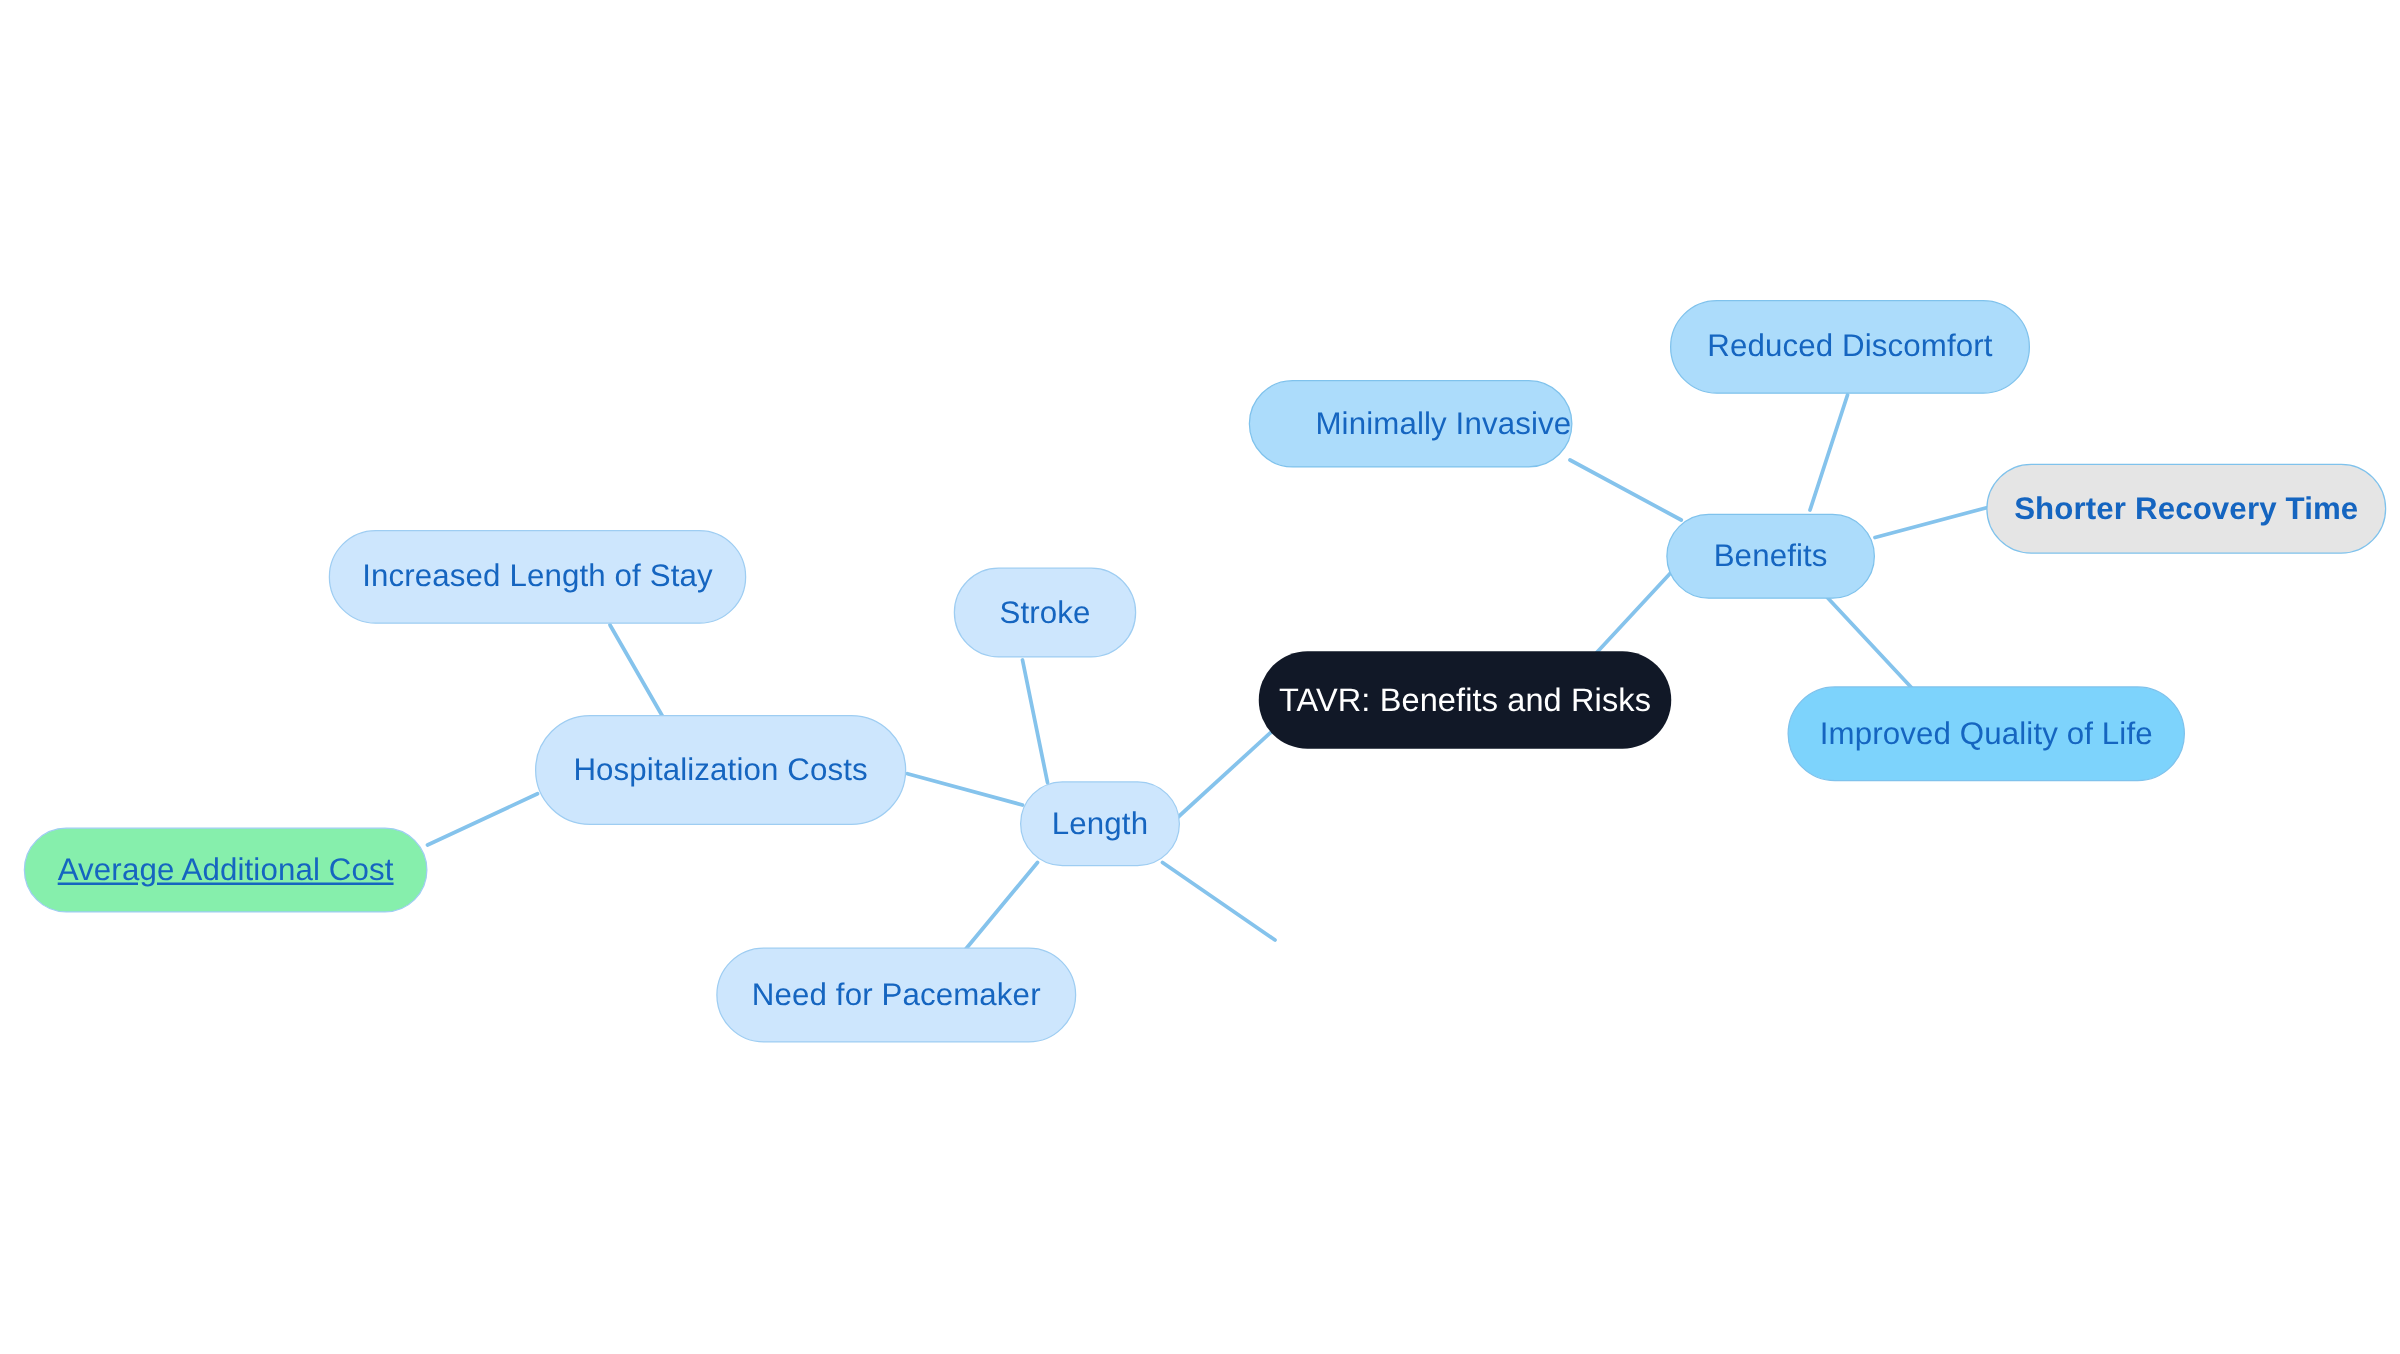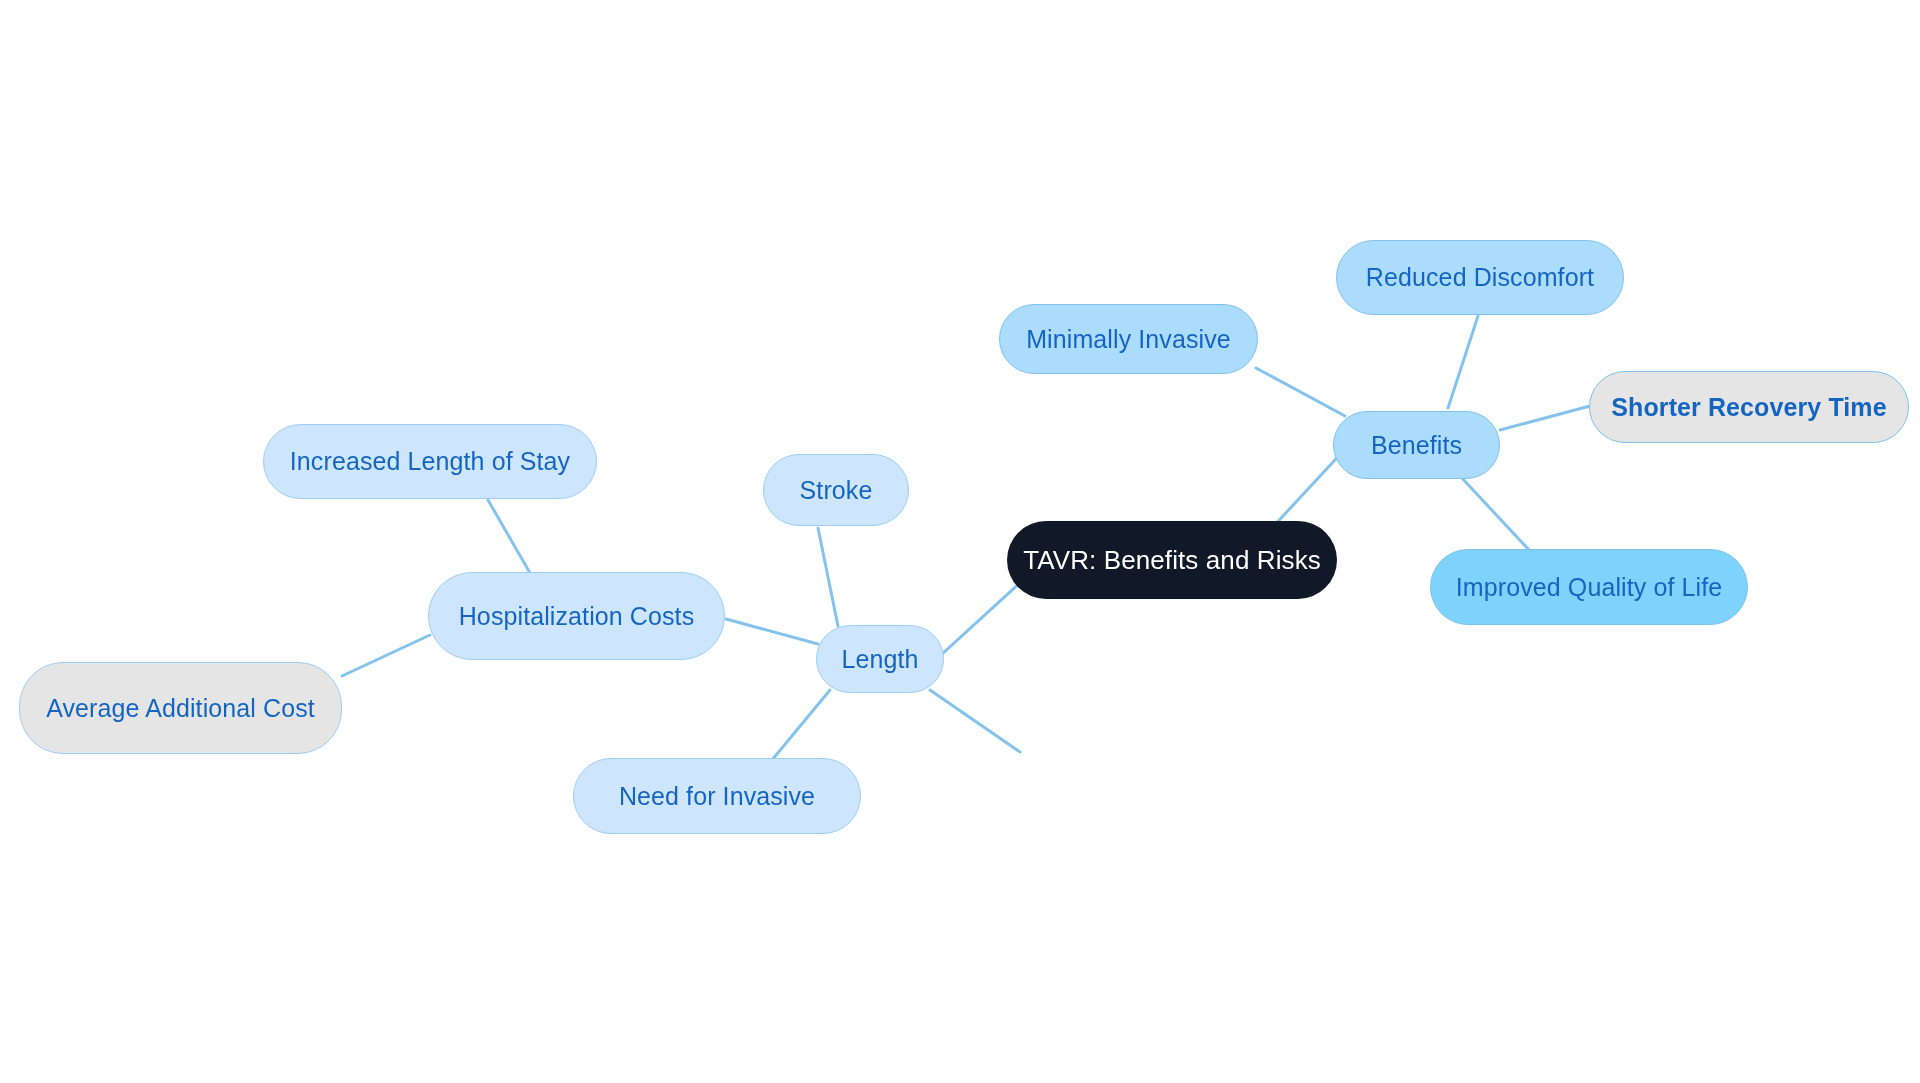--- a/index.html
+++ b/index.html
@@ -88,21 +88,21 @@
   </div>
 
   <div class="node node-branch-benefits" style="left: 1333px; top: 411px; width: 167px; height: 68px; background: rgb(172, 220, 251); color: rgb(21, 101, 192);">
     <span class="node-label">Benefits</span>
   </div>
 
   <div class="node node-branch-risks" style="left: 816px; top: 625px; width: 128px; height: 68px; background: rgb(205, 230, 253); color: rgb(21, 101, 192);">
     <span class="node-label">Length</span>
   </div>
 
-  <div class="node node-leaf-benefits" style="left: 999px; top: 304px; width: 259px; height: 70px; background: rgb(172, 220, 251); color: rgb(21, 101, 192);">
+  <div class="node node-leaf-benefits" style="left: 999px; top: 304px; width: 259px; height: 70px; background: rgb(172, 220, 251); color: rgb(21, 101, 192); justify-content: flex-end;">
     <span class="node-label">Minimally Invasive</span>
   </div>
 
   <div class="node node-leaf-benefits" style="left: 1336px; top: 240px; width: 288px; height: 75px; background: rgb(172, 220, 251); color: rgb(21, 101, 192);">
     <span class="node-label">Reduced Discomfort</span>
   </div>
 
   <div class="node node-leaf-benefits" style="left: 1589px; top: 371px; width: 320px; height: 72px; background: #e5e5e5; color: rgb(21, 101, 192); font-weight: bold;">
     <span class="node-label">Shorter Recovery Time</span>
   </div>
@@ -116,22 +116,22 @@
   </div>
 
   <div class="node node-leaf-risks" style="left: 428px; top: 572px; width: 297px; height: 88px; background: rgb(205, 230, 253); color: rgb(21, 101, 192);">
     <span class="node-label">Hospitalization Costs</span>
   </div>
 
   <div class="node node-leaf-risks" style="left: 263px; top: 424px; width: 334px; height: 75px; background: rgb(205, 230, 253); color: rgb(21, 101, 192);">
     <span class="node-label">Increased Length of Stay</span>
   </div>
 
-  <div class="node node-leaf-risks" style="left: 19px; top: 662px; width: 323px; height: 92px; background: #e5e5e5; color: rgb(21, 101, 192);">
+  <div class="node node-leaf-risks" style="left: 19px; top: 662px; width: 323px; height: 68px; background: #86efac; color: rgb(21, 101, 192); text-decoration: underline;">
     <span class="node-label">Average Additional Cost</span>
   </div>
 
   <div class="node node-leaf-risks" style="left: 573px; top: 758px; width: 288px; height: 76px; background: rgb(205, 230, 253); color: rgb(21, 101, 192);">
-    <span class="node-label">Need for Invasive</span>
+    <span class="node-label">Need for Pacemaker</span>
   </div>
 
 
 </div>
 
 </body></html>

